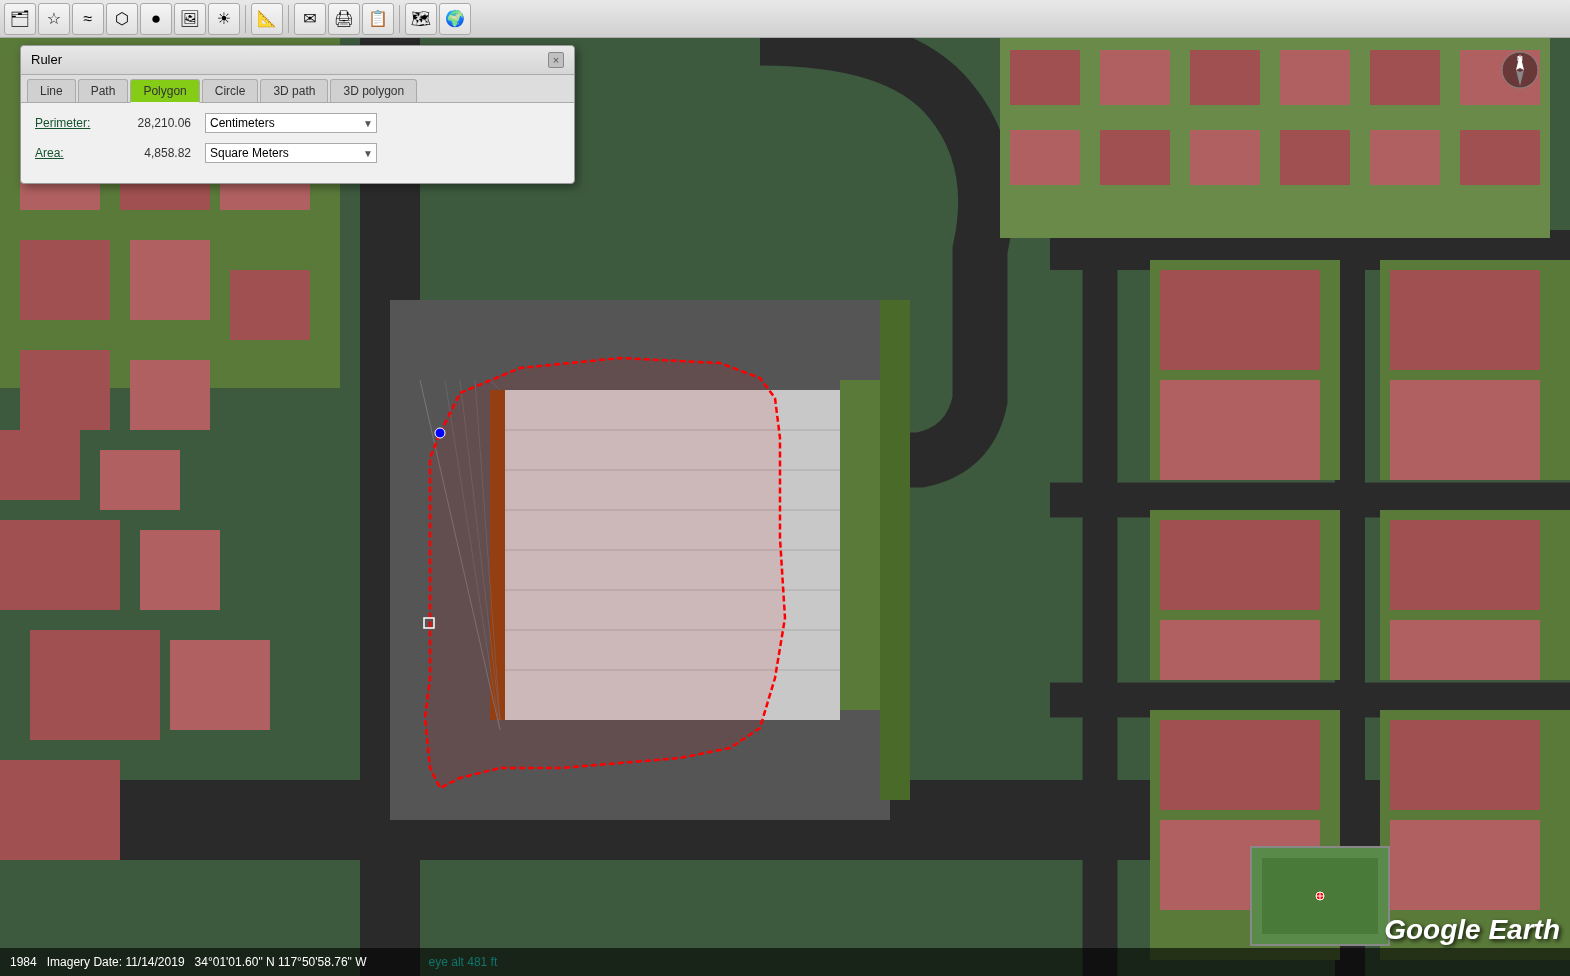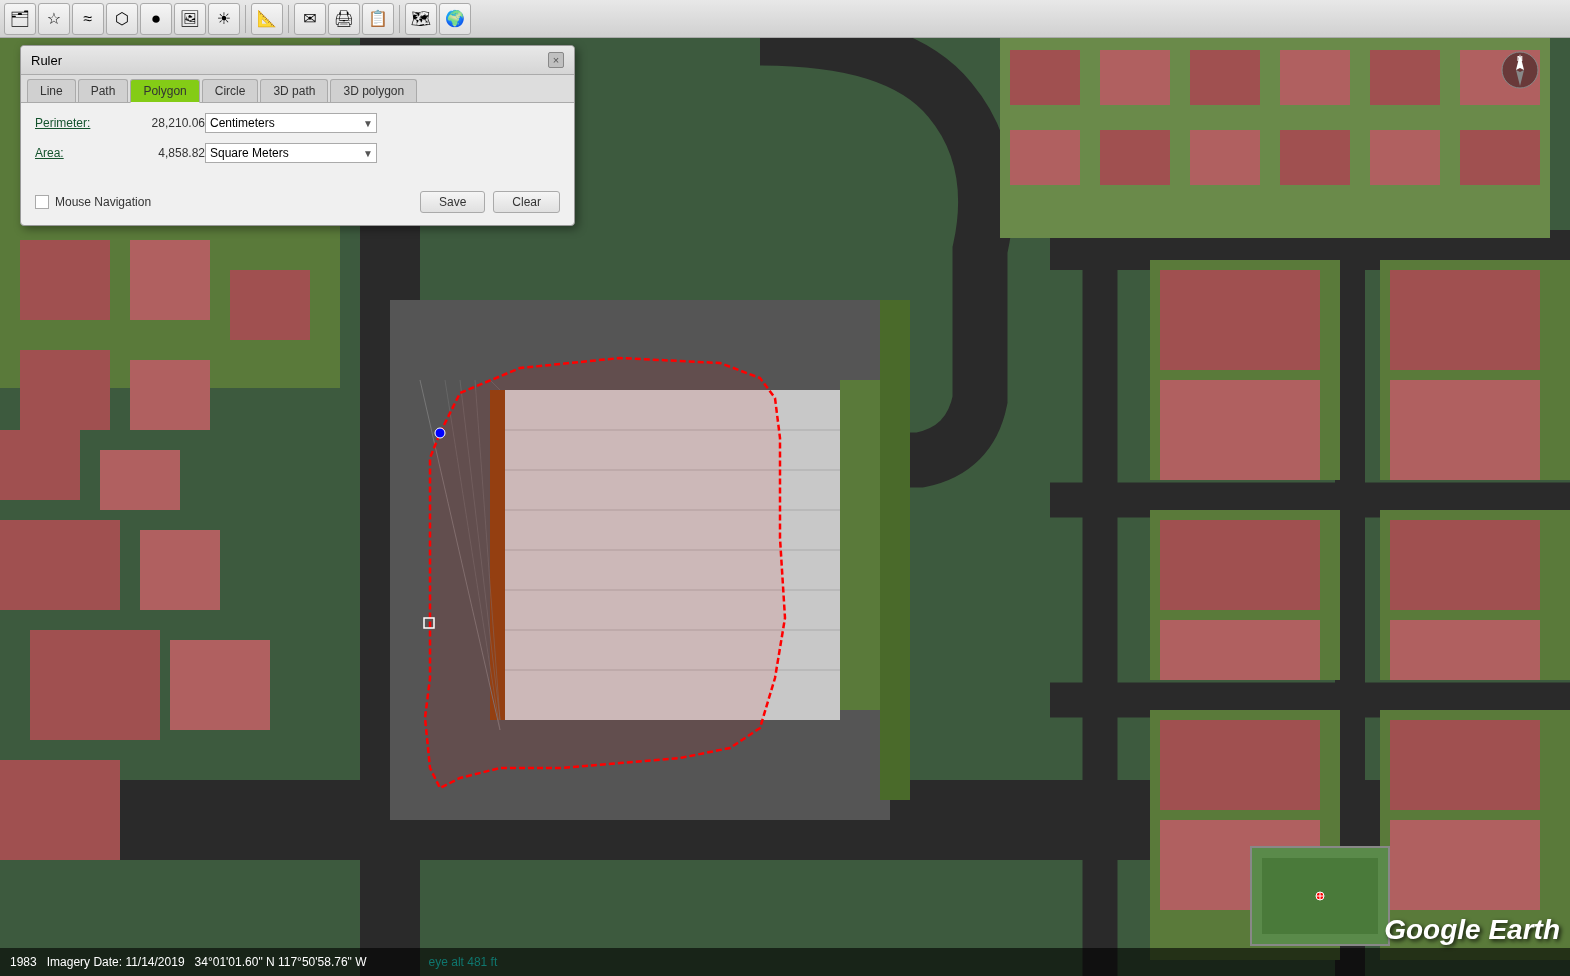--- a/index.html
+++ b/index.html
@@ -55,21 +55,20 @@
       box-shadow: 3px 3px 10px rgba(0,0,0,0.4);
       z-index: 200;
     }
 
     #ruler-titlebar {
       background: linear-gradient(to bottom, #e8e8e8, #d5d5d5);
       border-bottom: 1px solid #aaa;
       padding: 6px 10px;
       display: flex;
       justify-content: space-between;
-      align-items: center;
       border-radius: 4px 4px 0 0;
     }
 
     #ruler-close-btn {
       width: 16px; height: 16px;
       background: #c0c0c0;
       border: 1px solid #888;
       border-radius: 2px;
       cursor: pointer;
       display: flex; align-items: center; justify-content: center;
@@ -125,21 +124,21 @@
       font-size: 12px;
       color: #14532d;
       text-decoration: underline;
     }
 
     .ruler-value {
       width: 90px;
       text-align: right;
       font-size: 12px;
       color: #333;
-      padding-right: 0;
+      padding-right: 14px;
     }
 
     .ruler-select {
       width: 172px;
       padding: 2px 4px;
       font-size: 12px;
       border: 1px solid #aaa;
       background: white;
       appearance: none;
       -webkit-appearance: none;
@@ -476,30 +475,20 @@
           <option>Square Feet</option>
           <option>Square Yards</option>
           <option>Square Miles</option>
           <option>Acres</option>
         </select>
         <span class="select-arrow">▼</span>
       </div>
     </div>
   </div>
 
-  <div id="ruler-footer">
-    <div class="mouse-nav-area">
-      <div class="checkbox-box"></div>
-      <span class="footer-label">Mouse Navigation</span>
-    </div>
-    <div class="footer-buttons">
-      <button class="footer-btn">Save</button>
-      <button class="footer-btn">Clear</button>
-    </div>
-  </div>
 </div>
 
 <div id="compass">
   <svg width="40" height="40" viewBox="0 0 40 40">
     <circle cx="20" cy="20" r="18" fill="rgba(0,0,0,0.4)" stroke="#888" stroke-width="1"></circle>
     <polygon points="20,4 16,20 20,18 24,20" fill="white"></polygon>
     <polygon points="20,36 16,20 20,22 24,20" fill="#888"></polygon>
     <text x="20" y="12" text-anchor="middle" fill="white" font-size="8" font-weight="bold" dy="-1">N</text>
   </svg>
 </div>
@@ -515,19 +504,19 @@
     <line x1="68" y1="44" x2="68" y2="52" stroke="white" stroke-width="1"></line>
   </svg>
 </div>
 
 <div id="ge-logo-area">
   <div id="ge-logo">Google Earth</div>
 </div>
 
 <div id="ge-bottom">
   <div class="ge-bottom-left">
-    <span class="ge-year">1983</span>
+    <span class="ge-year">1984</span>
     <span class="ge-coords">Imagery Date: 11/14/2019</span>
     <span class="ge-coords">34°01'01.60" N  117°50'58.76" W</span>
     <span class="ge-elev">elev  0 ft</span>
     <span class="ge-eye">eye alt  481 ft</span>
   </div>
 </div>
 
 </body></html>

